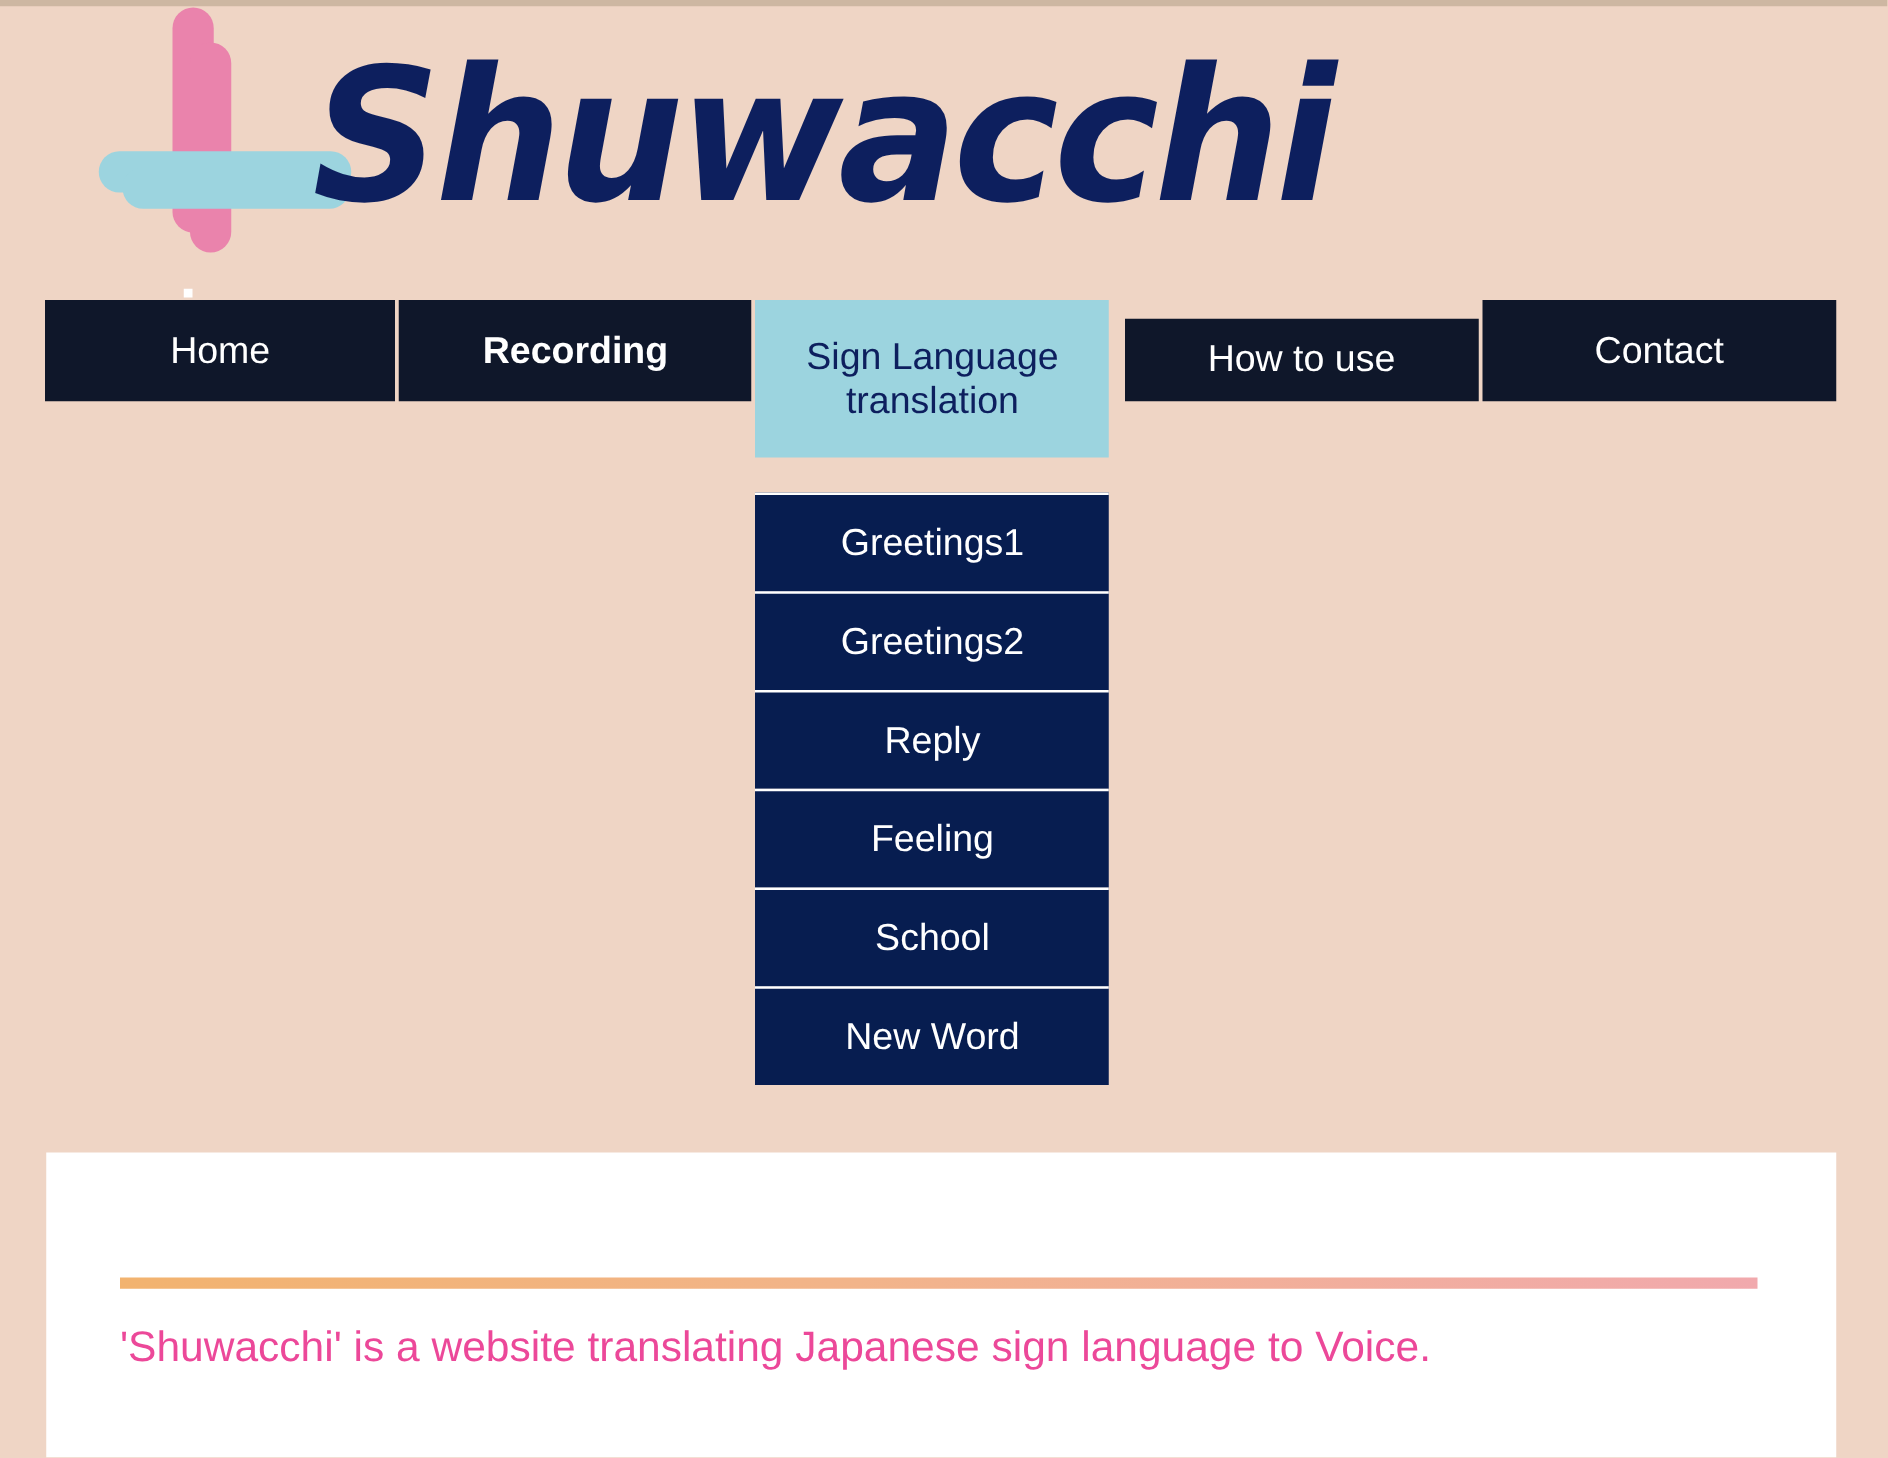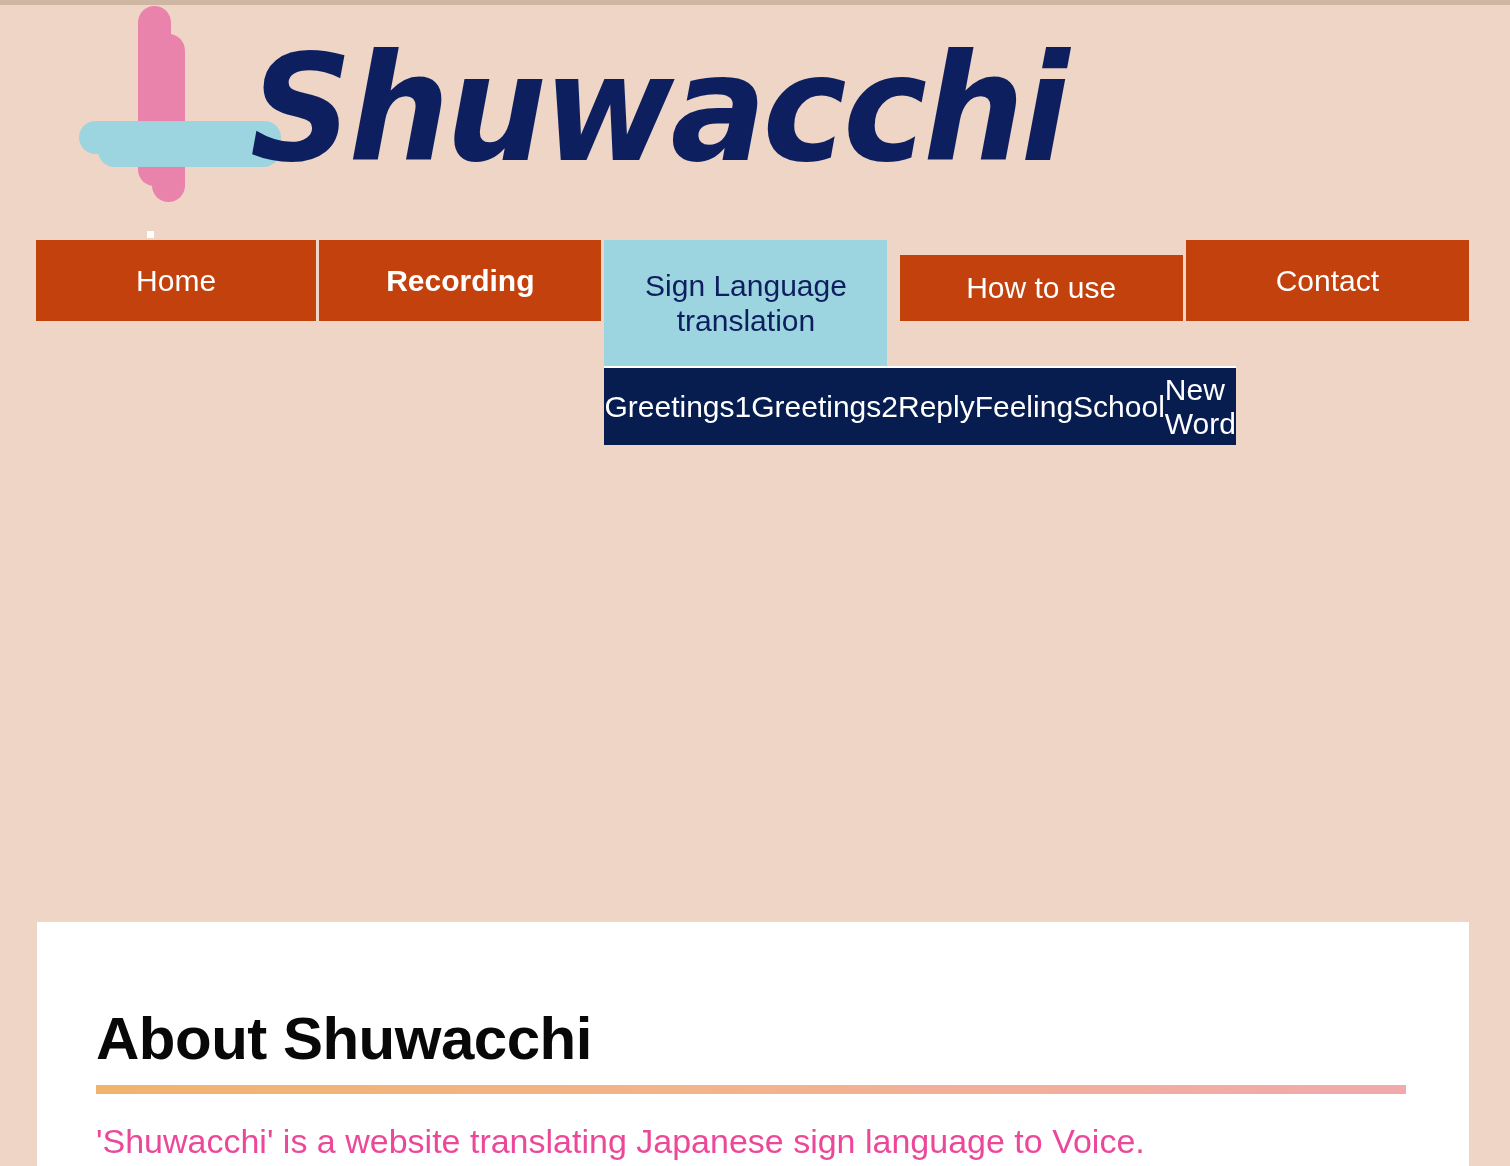--- a/index.html
+++ b/index.html
@@ -98,21 +98,21 @@
     position: absolute;
     left: 36px;
     top: 240px;
     width: 1433px;
     height: 81px;
     display: flex;
     align-items: stretch;
     gap: 3px;
   }
   .nav-item {
-    background: #c2410c;
+    background: #0f172a;
     color: #ffffff;
     font-size: 30px;
     display: flex;
     align-items: center;
     justify-content: center;
     text-align: center;
     line-height: 1.18;
     box-sizing: border-box;
     cursor: pointer;
     user-select: none;
@@ -133,21 +133,22 @@
     background: #9cd4df;
     color: #0d1f5e;
     height: 126px;
     width: 283px;
     padding: 0 6px;
     flex: none;
   }
   .dropdown {
     width: 283px;
     display: flex;
-    flex-direction: row;
+    flex-direction: column;
+    margin-top: 28px;
   }
   .dropdown-item {
     background: #071d50;
     color: #ffffff;
     font-size: 30px;
     height: 79px;
     display: flex;
     align-items: center;
     justify-content: center;
     border-top: 2px solid #ffffff;
@@ -251,17 +252,16 @@
   </div>
 
   <div class="nav-item contact">
     <span>Contact</span>
   </div>
 
 </nav>
 
 <main class="panel">
   <div class="panel-inner">
-    <h1 class="panel-title">About Shuwacchi</h1>
     <div class="title-rule"></div>
     <p class="panel-text">'Shuwacchi' is a website translating Japanese sign language to Voice.</p>
   </div>
 </main>
 
 </body></html>

